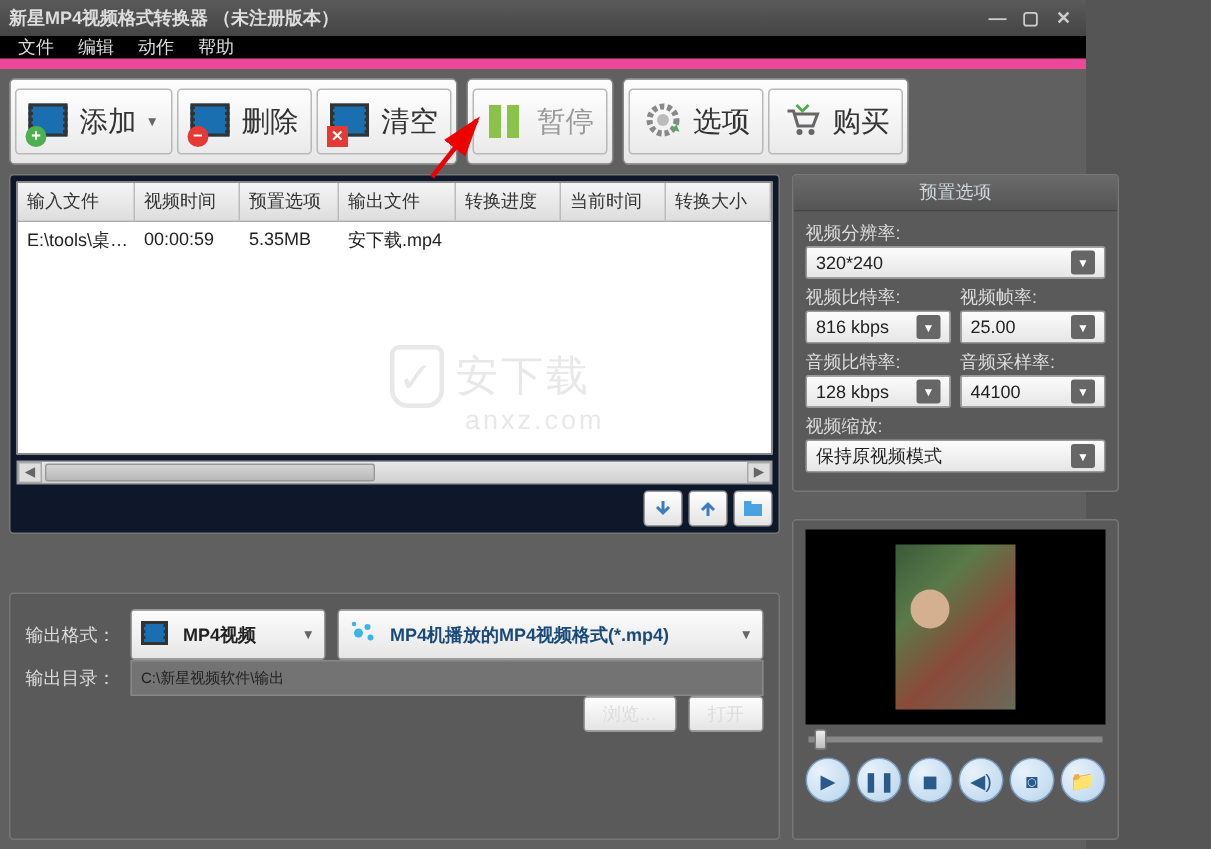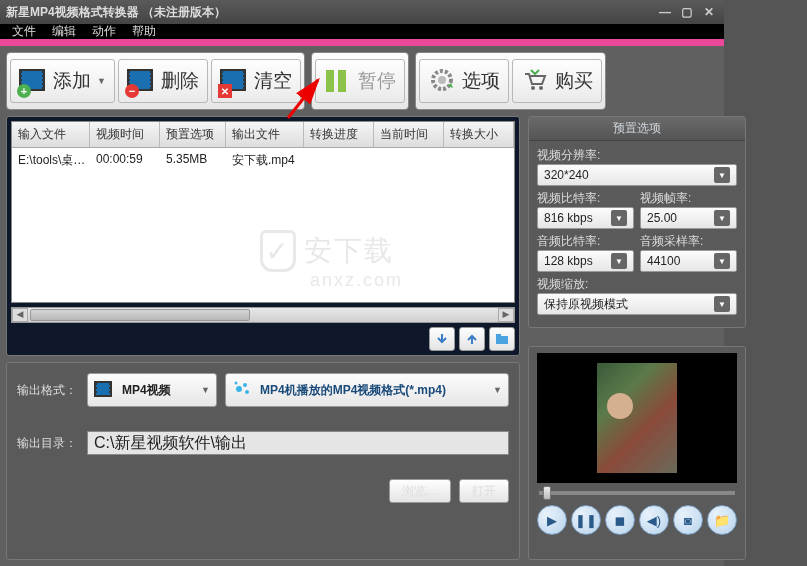--- a/index.html
+++ b/index.html
@@ -48,28 +48,28 @@
 .watermark .sub { position: absolute; top: 40px; left: 50px; font-size: 18px; color: #e8e8e8; font-family: Arial; }
 
 .hscroll { height: 16px; background: linear-gradient(#e8e8e8,#cfcfcf); border: 1px solid #999; margin-top: 4px; display: flex; align-items: center; }
 .hscroll .lbtn, .hscroll .rbtn { width: 16px; height: 14px; text-align: center; font-size: 9px; color: #666; background: #ddd; border: 1px solid #aaa; }
 .hscroll .thumb { width: 220px; height: 12px; background: linear-gradient(#d5d5d5,#b8b8b8); border: 1px solid #999; margin-left: 2px; border-radius: 2px; }
 
 .rowbtns { display: flex; justify-content: flex-end; gap: 4px; margin-top: 4px; }
 .smallbtn { width: 26px; height: 24px; background: linear-gradient(#fefefe,#e4e4e4); border: 1px solid #999; border-radius: 3px; display: flex; align-items: center; justify-content: center; cursor: pointer; }
 
 
-.outpanel { flex: 1; background: #5a5a5a; border: 1px solid #777; border-radius: 3px; padding: 10px; display: flex; flex-direction: column; gap: 24px; color: #ddd; font-size: 12px; }
+.outpanel { flex: 1; background: #5a5a5a; border: 1px solid #777; border-radius: 3px; padding: 10px; display: flex; flex-direction: column; gap: 0; color: #ddd; font-size: 12px; margin-top: 33px; }
 .outrow { display: flex; align-items: center; gap: 8px; }
 .outrow .lbl { width: 62px; }
 .combo { height: 34px; background: linear-gradient(#fcfcfc,#e6e6e6); border: 1px solid #999; border-radius: 3px; display: flex; align-items: center; padding: 0 6px; cursor: pointer; color: #222; font-size: 12px; }
 .combo .arrow { margin-left: auto; font-size: 9px; color: #666; }
 .combo1 { width: 130px; font-weight: bold; gap: 6px; }
 .combo2 { flex: 1; gap: 6px; }
-.pathinput { flex: 1; height: 24px; background: #e5e5e5; border: 1px solid #888; padding: 0 6px; color: #222; font-size: 16px; display: flex; align-items: center; }
+.pathinput { flex: 1; height: 24px; background: #737373; border: 1px solid #888; padding: 0 6px; color: #222; font-size: 10px; display: flex; align-items: center; }
 .btn { height: 24px; padding: 0 12px; background: linear-gradient(#fefefe,#e4e4e4); border: 1px solid #999; border-radius: 3px; font-size: 12px; cursor: pointer; display: flex; align-items: center; }
 
 
 .panel { background: #5a5a5a; border: 1px solid #777; border-radius: 3px; padding: 4px 8px 8px; color: #ddd; font-size: 12px; }
 .panel .phead { text-align: center; background: linear-gradient(#6a6a6a,#555); margin: -4px -8px 6px; padding: 3px; border-bottom: 1px solid #444; color: #cfd6dc; border-radius: 3px 3px 0 0; }
 .fld { margin-bottom: 4px; }
 .sel { width: 100%; height: 22px; background: linear-gradient(#fcfcfc,#e6e6e6); border: 1px solid #999; border-radius: 2px; display: flex; align-items: center; padding: 0 6px; font-size: 12px; color: #222; cursor: pointer; }
 .sel .arrow { margin-left: auto; width: 16px; height: 16px; background: #666; color: #fff; display: flex; align-items: center; justify-content: center; font-size: 8px; border-radius: 2px; }
 .twocol { display: flex; gap: 6px; }
 .twocol > div { flex: 1; }

